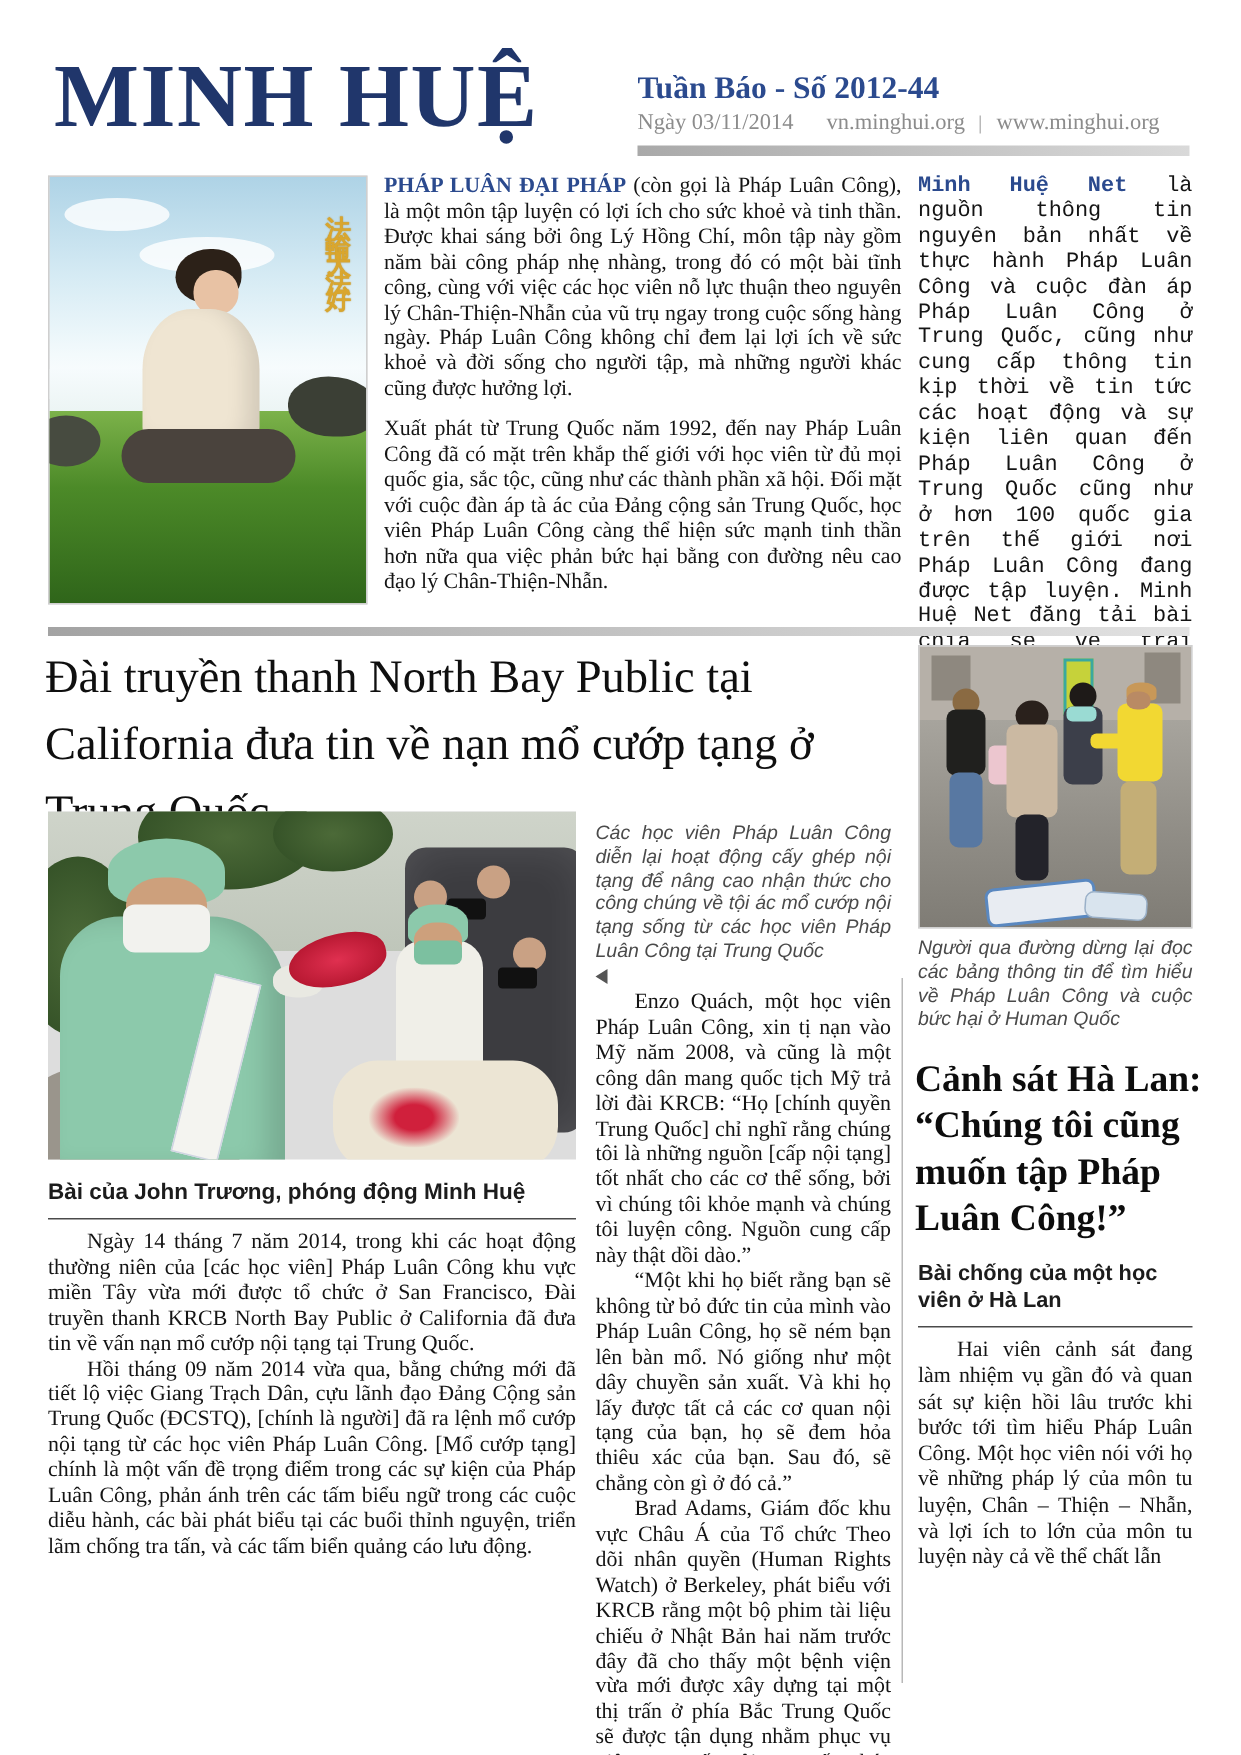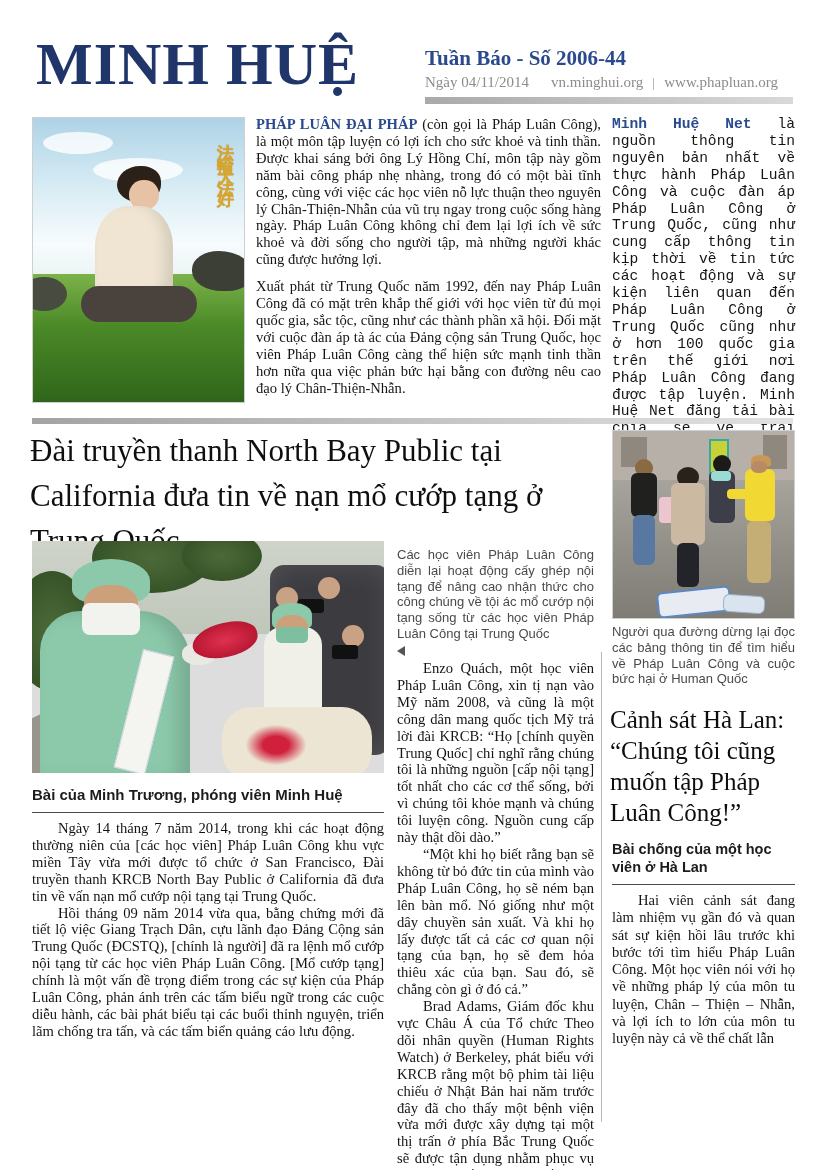--- a/index.html
+++ b/index.html
@@ -89,49 +89,49 @@
   .t-w3-hair{left:100px;top:24px;width:18px;height:18px;background:#1e1a18;border-radius:50%;}
   .t-w3-scarf{left:98px;top:40px;width:20px;height:10px;background:#9adbd3;border-radius:4px;}
   .t-man-top{left:132px;top:38px;width:30px;height:52px;background:#f2d832;}
   .t-man-arm{left:114px;top:58px;width:26px;height:10px;background:#f2d832;border-radius:4px;}
   .t-man-cap{left:138px;top:24px;width:20px;height:12px;background:#c89858;border-radius:45% 45% 20% 20%;}
   .t-man-face{left:138px;top:30px;width:16px;height:12px;background:#b98a64;border-radius:45%;}
   .t-man-legs{left:134px;top:90px;width:24px;height:62px;background:#c4ae76;}
   .t-poster1{left:44px;top:158px;width:70px;height:22px;background:#e8ecf2;border:2px solid #5a88c0;transform:rotate(-6deg);}
   .t-poster2{left:110px;top:164px;width:40px;height:16px;background:#d9e4ee;border:1px solid #9ab0c8;transform:rotate(4deg);}
   
-  .caption{font-family:"Liberation Sans",sans-serif;font-size:13px;line-height:15.8px;color:#4a4a4a;text-align:justify;}
+  .caption{font-family:"Liberation Sans",sans-serif;font-size:13px;line-height:15.8px;color:#4a4a4a;text-align:justify;font-style:italic;}
   .cap-mid{position:absolute;left:397px;top:547px;width:197px;}
   .cap-tri{position:absolute;left:397px;top:646px;width:0;height:0;
            border-top:5px solid transparent;border-bottom:5px solid transparent;border-right:8px solid #555;}
   .col2{position:absolute;left:397px;top:660px;width:197px;}
   .col2 p,.col1 p,.col3 p{margin:0;text-indent:26px;}
   .vrule{position:absolute;left:601px;top:652px;width:1px;height:470px;background:#b8b8b8;}
   .byline{font-family:"Liberation Sans",sans-serif;font-weight:bold;font-size:15px;line-height:18px;color:#1c1c1c;}
   .byline1{position:absolute;left:32px;top:786px;width:352px;}
   .rule1{position:absolute;left:32px;top:812px;width:352px;height:1px;background:#4a4a4a;}
   .col1{position:absolute;left:32px;top:820px;width:352px;}
   
   .cap-right{position:absolute;left:612px;top:624px;width:183px;}
   .headline2{position:absolute;left:610px;top:704px;width:192px;font-size:25px;line-height:31px;
-             font-weight:normal;color:#0d0d0d;margin:0;}
+             font-weight:bold;color:#0d0d0d;margin:0;}
   .byline2{position:absolute;left:612px;top:840px;width:183px;font-size:14.5px;}
   .rule2{position:absolute;left:612px;top:884px;width:183px;height:1px;background:#4a4a4a;}
   .col3{position:absolute;left:612px;top:892px;width:183px;}
   .col3{line-height:17.3px;}
 </style>
 </head>
 <body>
 
 <div class="page">
 
   <div class="mh-title">MINH HUỆ</div>
-  <div class="mh-issue">Tuần Báo - Số 2006-44</div>
+  <div class="mh-issue">Tuần Báo - Số 2012-44</div>
   <div class="mh-dateline">
-    <span>Ngày 04/11/2014</span><span class="gap"></span><span>vn.minghui.org</span><span class="vsep"></span><span>www.phapluan.org</span>
+    <span>Ngày 03/11/2014</span><span class="gap"></span><span>vn.minghui.org</span><span class="vsep"></span><span>www.minghui.org</span>
   </div>
   <div class="mh-bar"></div>
 
   <div class="photo ph-med">
     <div class="m-sky"></div>
     <div class="m-cloud" style="left:10px;top:14px;width:70px;height:22px;"></div>
     <div class="m-cloud" style="left:60px;top:40px;width:90px;height:24px;"></div>
     <div class="m-sea"></div>
     <div class="m-grass"></div>
     <div class="m-rock1"></div>
@@ -187,21 +187,21 @@
   <div class="cap-tri"></div>
 
   <div class="col2 col-text">
     <p>Enzo Quách, một học viên Pháp Luân Công, xin tị nạn vào Mỹ năm 2008, và cũng là một công dân mang quốc tịch Mỹ trả lời đài KRCB: “Họ [chính quyền Trung Quốc] chỉ nghĩ rằng chúng tôi là những nguồn [cấp nội tạng] tốt nhất cho các cơ thể sống, bởi vì chúng tôi khỏe mạnh và chúng tôi luyện công. Nguồn cung cấp này thật dồi dào.”</p>
     <p>“Một khi họ biết rằng bạn sẽ không từ bỏ đức tin của mình vào Pháp Luân Công, họ sẽ ném bạn lên bàn mổ. Nó giống như một dây chuyền sản xuất. Và khi họ lấy được tất cả các cơ quan nội tạng của bạn, họ sẽ đem hỏa thiêu xác của bạn. Sau đó, sẽ chẳng còn gì ở đó cả.”</p>
     <p><span>Brad Adams, Giám đốc khu vực Châu Á của Tổ chức Theo dõi nhân quyền (Human Rights Watch) ở Berkeley, phát biểu với KRCB rằng một bộ phim tài liệu chiếu ở Nhật Bản hai năm trước đây đã cho thấy một bệnh viện vừa mới được xây dựng tại một thị trấn ở phía Bắc Trung Quốc sẽ được tận dụng nhằm phục vụ việc cung cấp nội tạng cấy ghép cho những người nước ngoài giàu có. </span></p>
   </div>
 
   <div class="vrule"></div>
 
-  <div class="byline byline1">Bài của Minh Trương, phóng viên Minh Huệ</div>
+  <div class="byline byline1">Bài của John Trương, phóng động Minh Huệ</div>
   <div class="rule1"></div>
   <div class="col1 col-text">
     <p>Ngày 14 tháng 7 năm 2014, trong khi các hoạt động thường niên của [các học viên] Pháp Luân Công khu vực miền Tây vừa mới được tổ chức ở San Francisco, Đài truyền thanh KRCB North Bay Public ở California đã đưa tin về vấn nạn mổ cướp nội tạng tại Trung Quốc.</p>
     <p>Hồi tháng 09 năm 2014 vừa qua, bằng chứng mới đã tiết lộ việc Giang Trạch Dân, cựu lãnh đạo Đảng Cộng sản Trung Quốc (ĐCSTQ), [chính là người] đã ra lệnh mổ cướp nội tạng từ các học viên Pháp Luân Công. [Mổ cướp tạng] chính là một vấn đề trọng điểm trong các sự kiện của Pháp Luân Công, phản ánh trên các tấm biểu ngữ trong các cuộc diễu hành, các bài phát biểu tại các buổi thỉnh nguyện, triển lãm chống tra tấn, và các tấm biển quảng cáo lưu động.</p>
   </div>
 
   <div class="photo ph-street">
     <div class="t-build"></div>
     <div class="t-bwin" style="left:8px;top:6px;width:26px;height:30px;"></div>
     <div class="t-bwin" style="left:150px;top:4px;width:24px;height:34px;"></div>

